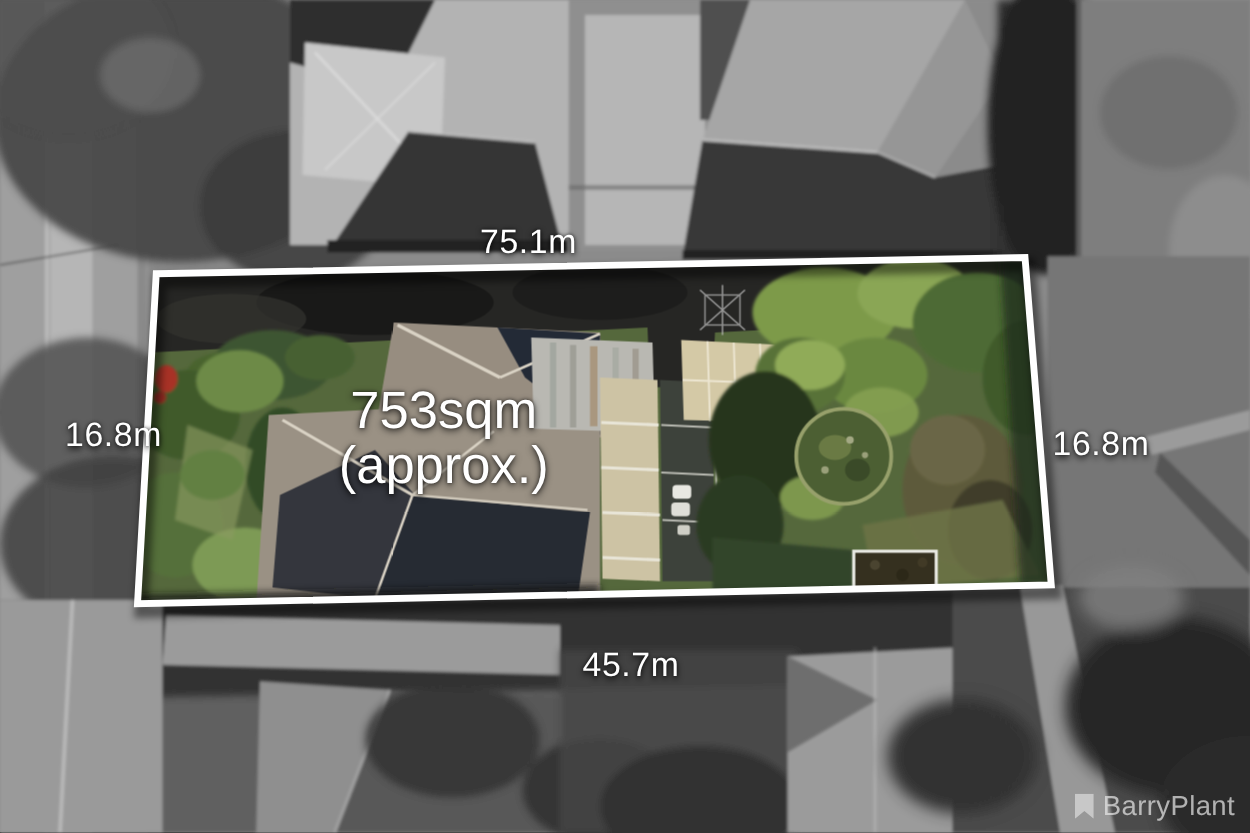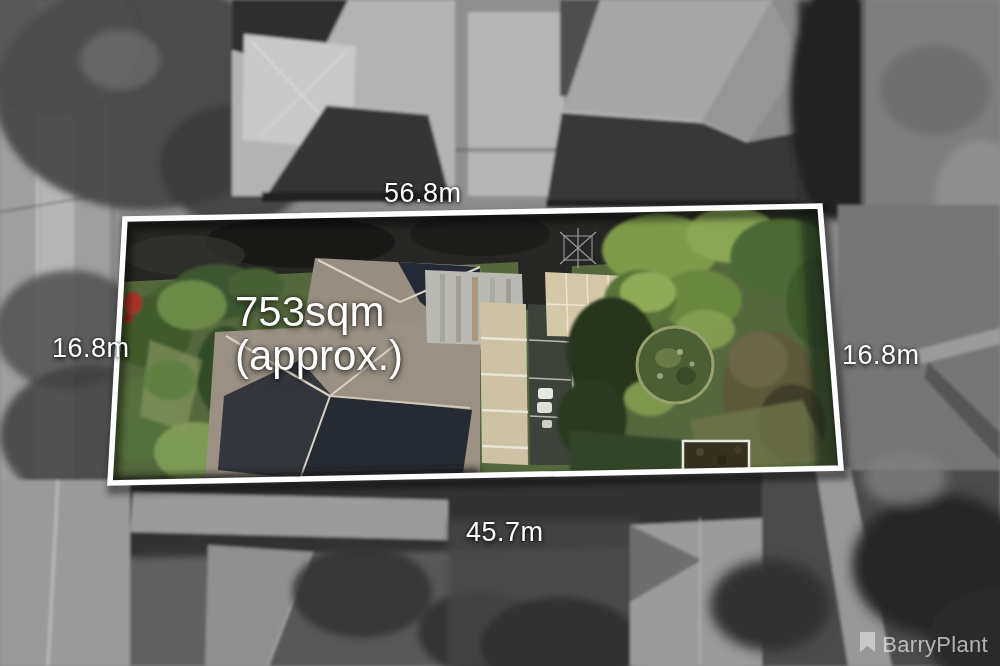--- a/index.html
+++ b/index.html
@@ -11,26 +11,26 @@
   .dim-label{
     position:absolute;color:#fff;font-size:27px;line-height:1;font-weight:400;
     text-shadow:0 2px 5px rgba(0,0,0,.85),0 0 3px rgba(0,0,0,.6);
     white-space:nowrap;letter-spacing:.5px;
   }
   #dim-top{left:384px;top:180px;}
   #dim-left{left:52px;top:335px;}
   #dim-right{left:842px;top:342px;}
   #dim-bottom{left:466px;top:483px;margin-top:36px;}
   #area-label{
-    position:absolute;left:235px;top:290px;width:240px;
+    position:absolute;left:235px;top:306px;width:240px;text-align:center;
     color:#fff;font-size:42px;line-height:1.05;font-weight:400;
     text-shadow:0 2px 6px rgba(0,0,0,.8),0 0 3px rgba(0,0,0,.55);
   }
   #watermark{
-    position:absolute;right:12px;bottom:8px;display:flex;gap:7px;
+    position:absolute;right:12px;bottom:8px;display:flex;align-items:center;gap:7px;
     color:rgba(230,230,230,.72);font-size:22px;letter-spacing:.3px;
   }
   #watermark svg{display:block;opacity:.78;}
 </style>
 </head>
 <body>
 
 <div id="stage">
 
   <svg id="scene" width="1000" height="666" viewBox="0 0 1000 666">
@@ -258,21 +258,21 @@
         <polygon points="110,476 480,468 480,483 110,483" fill="#1c1c1a" opacity=".8"></polygon>
       </g>
     </g>
 
     <g>
       <polygon points="125,219 820,206 841,468 110,483" fill="none" stroke="rgba(0,0,0,0.45)" stroke-width="11" transform="translate(3,6)" filter="url(#b3)"></polygon>
       <polygon points="125,219 820,206 841,468 110,483" fill="none" stroke="#ffffff" stroke-width="5.5" stroke-linejoin="miter"></polygon>
     </g>
   </svg>
 
-  <div id="dim-top" class="dim-label">56.8m</div>
+  <div id="dim-top" class="dim-label">75.1m</div>
   <div id="dim-left" class="dim-label">16.8m</div>
   <div id="dim-right" class="dim-label">16.8m</div>
   <div id="dim-bottom" class="dim-label">45.7m</div>
 
   <div id="area-label">
     <div>753sqm</div>
     <div>(approx.)</div>
   </div>
 
   <div id="watermark">

